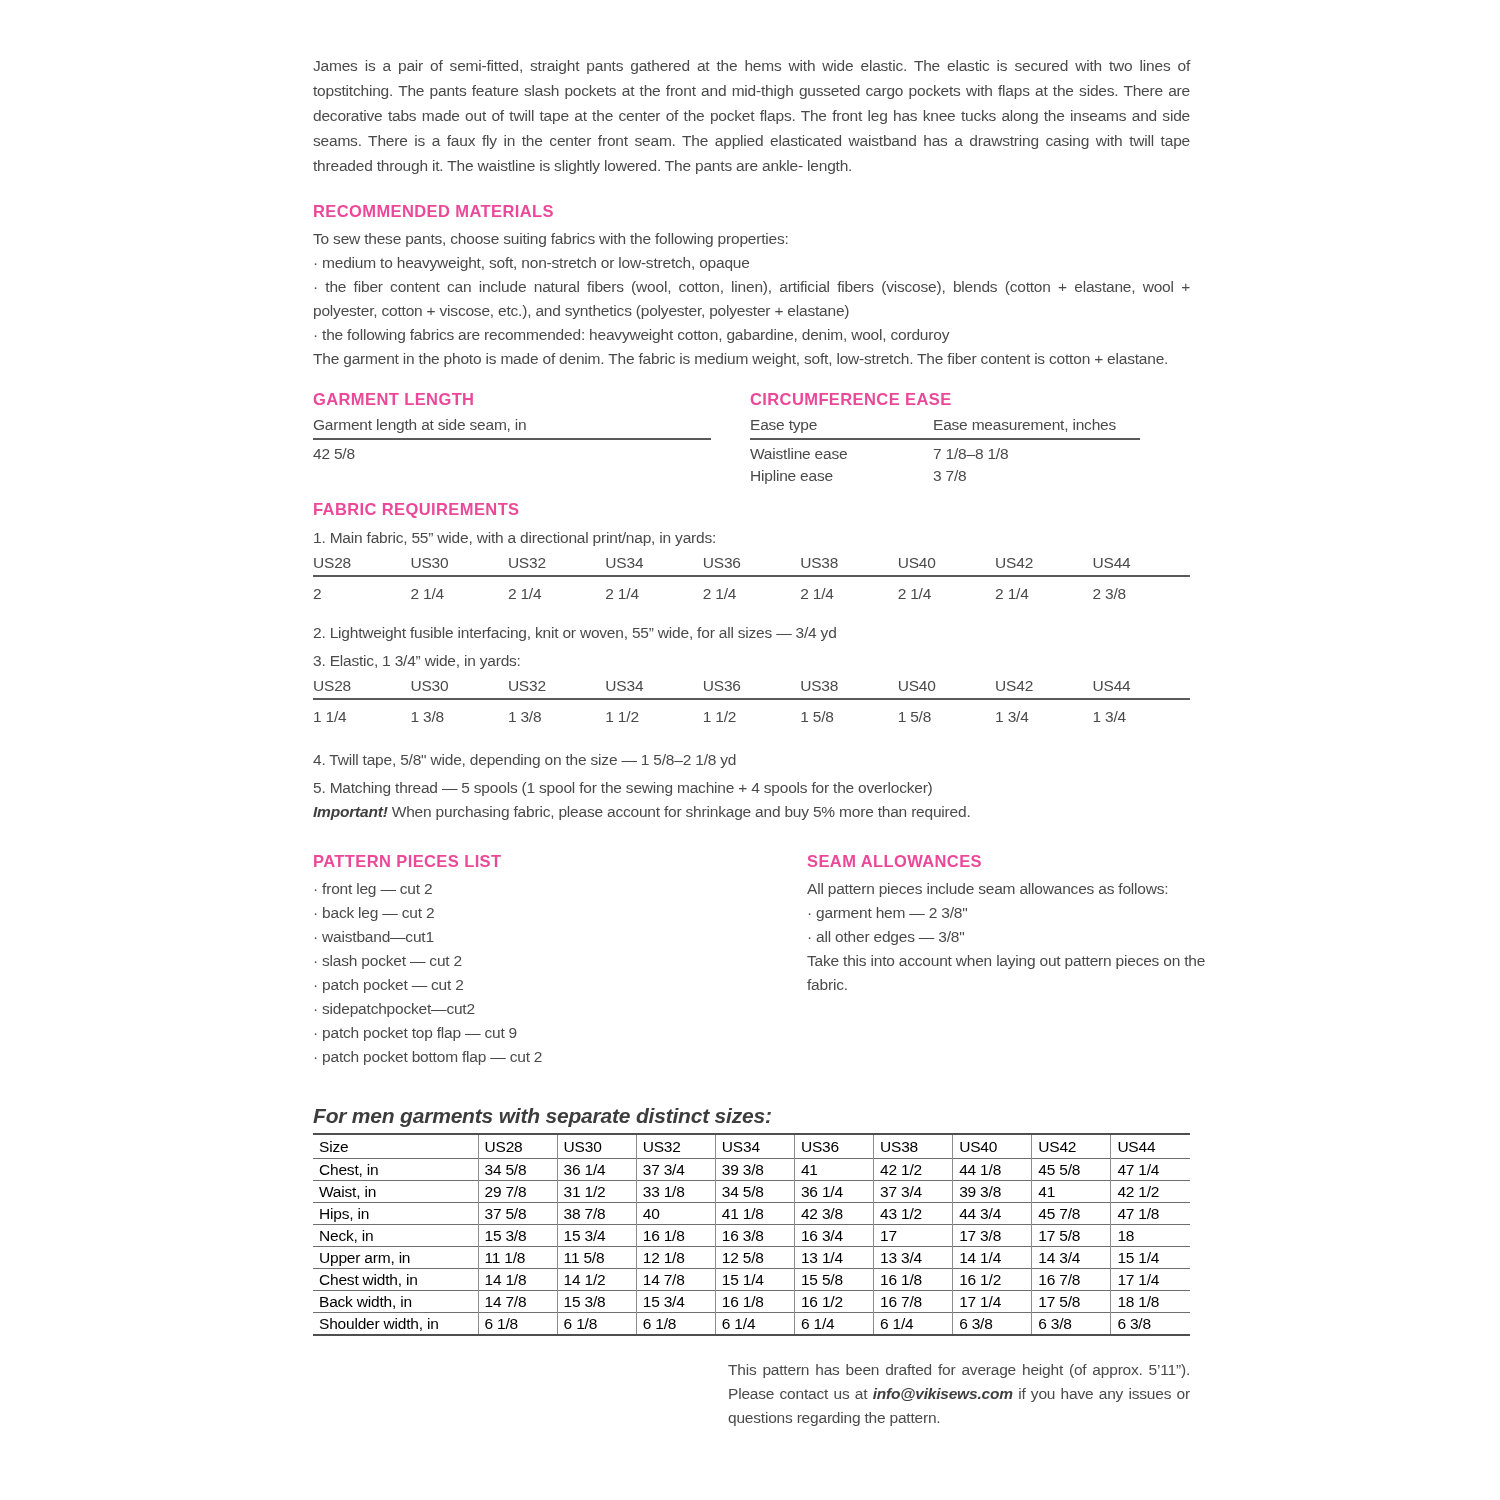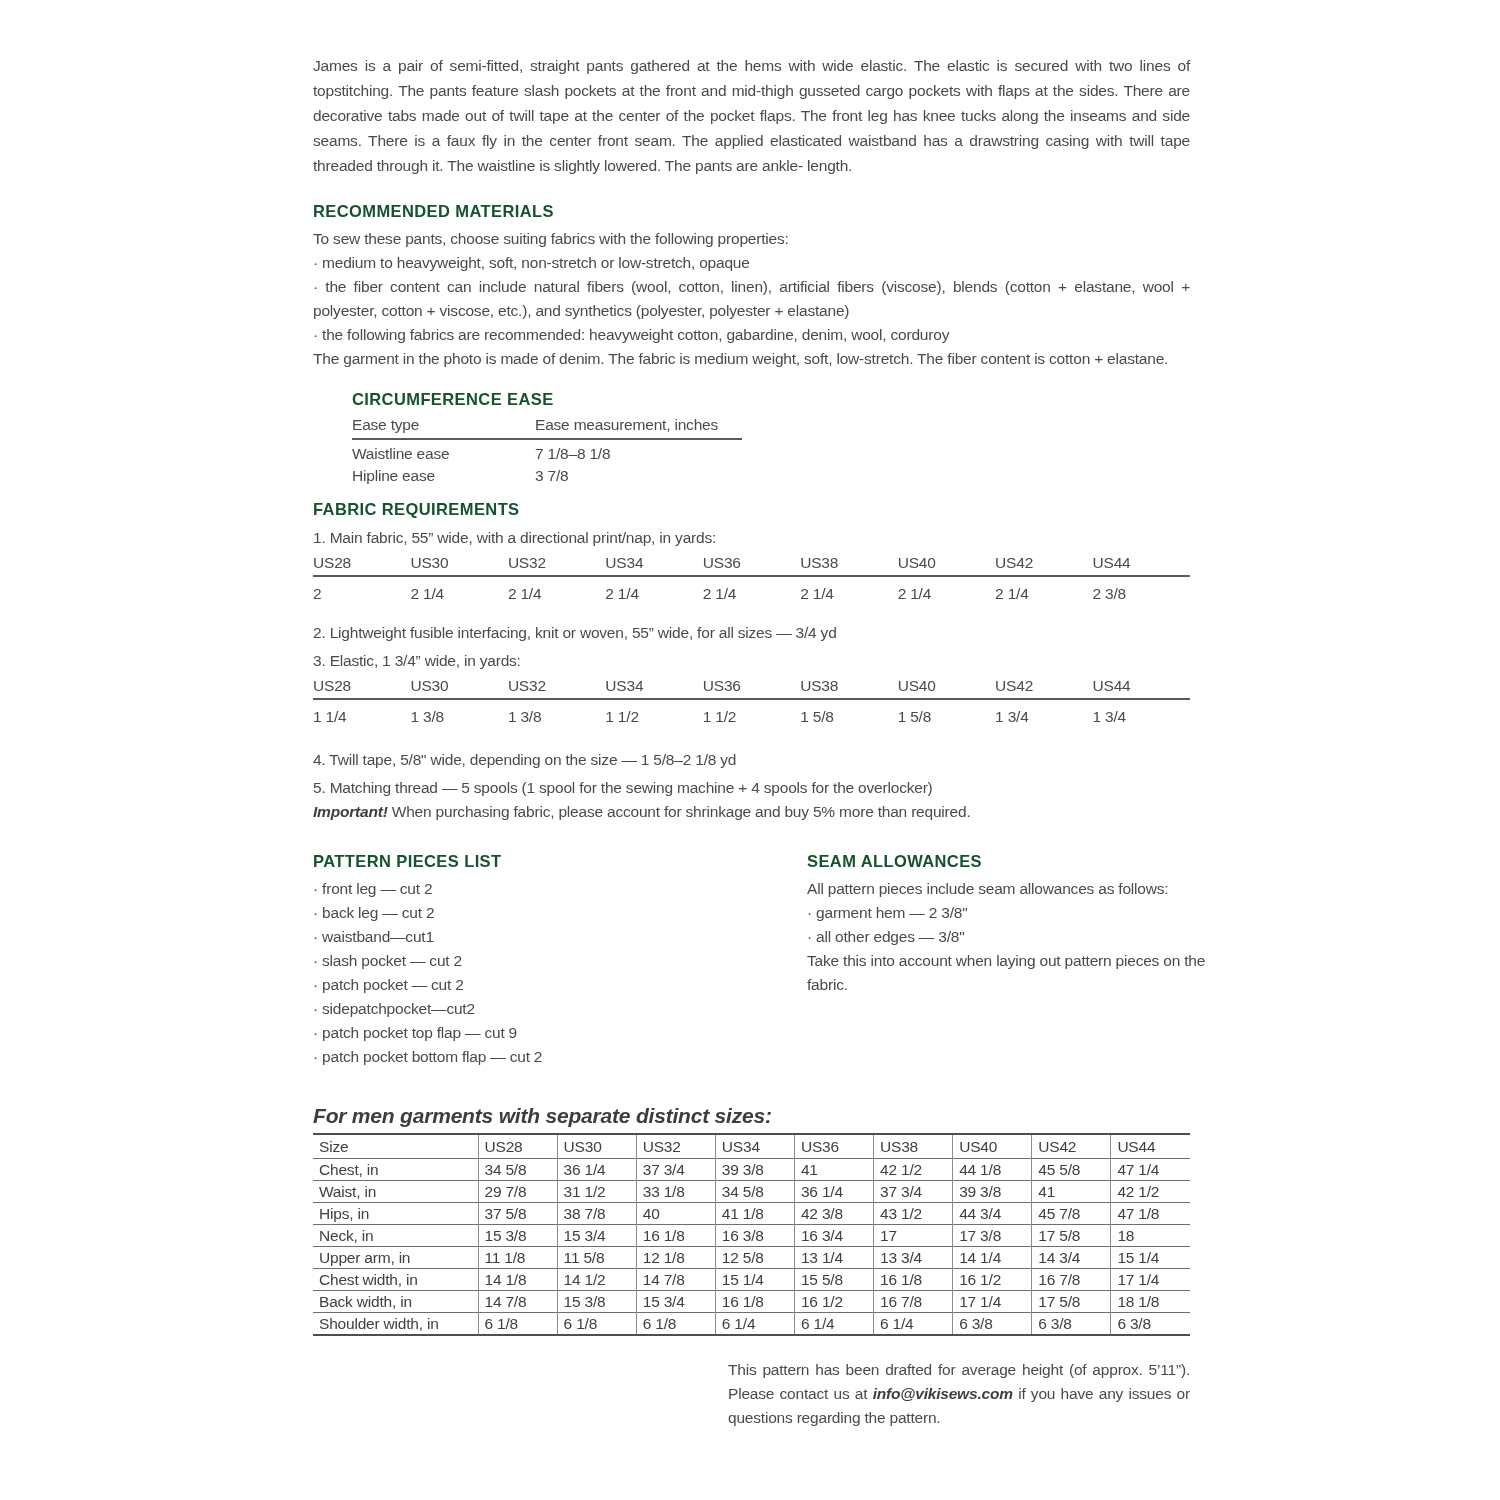--- a/index.html
+++ b/index.html
@@ -18,21 +18,21 @@
     font-size: 15.5px;
     letter-spacing: -0.2px;
     color: #4a4a4a;
   }
   p { margin: 0; }
   h2 {
     margin: 0;
     font-size: 16.5px;
     font-weight: bold;
     letter-spacing: 0.4px;
-    color: #14532d;
+    color: #ec4899;
     line-height: 22px;
   }
   .intro {
     padding-top: 53px;
     line-height: 25px;
     text-align: justify;
   }
   .rm-heading { margin-top: 22px; }
   .rm-body { margin-top: 5px; }
   .rm-body .li { line-height: 24px; text-align: justify; }
@@ -105,21 +105,21 @@
     font-size: 21px;
   }
   table.size-table {
     margin-top: 6px;
     width: 877px;
     border-collapse: collapse;
     table-layout: fixed;
     border-top: 2px solid #4f4f4f;
     border-bottom: 2px solid #4f4f4f;
     font-size: 15.5px;
-    color: #404040;
+    color: #000000;
   }
   table.size-table th, table.size-table td {
     font-weight: normal;
     text-align: left;
     line-height: 17px;
     padding: 2px 6px;
     border-top: 1px solid #6e6e6e;
     border-left: 1px solid #8c8c8c;
     letter-spacing: -0.2px;
     white-space: nowrap;
@@ -150,20 +150,25 @@
     <div class="rm-body">
         <div class="li">To sew these pants, choose suiting fabrics with the following properties:</div>
         <div class="li">· medium to heavyweight, soft, non-stretch or low-stretch, opaque</div>
         <div class="li">· the fiber content can include natural fibers (wool, cotton, linen), artificial fibers (viscose), blends (cotton + elastane, wool + polyester, cotton + viscose, etc.), and synthetics (polyester, polyester + elastane)</div>
         <div class="li">· the following fabrics are recommended: heavyweight cotton, gabardine, denim, wool, corduroy</div>
         <div class="li">The garment in the photo is made of denim. The fabric is medium weight, soft, low-stretch. The fiber content is cotton + elastane.</div>
       </div>
   </section>
 
   <div class="twocol1">
+    <div class="gl-col">
+      <h2>GARMENT LENGTH</h2>
+      <p class="gl-label">Garment length at side seam, in</p>
+      <p class="gl-value">42 5/8</p>
+    </div>
     <div class="ce-col">
       <h2>CIRCUMFERENCE EASE</h2>
       <div class="ease-table">
         <div class="ease-head">
           <span>Ease type</span>
           <span>Ease measurement, inches</span>
         </div>
         <div class="ease-rows">
             <div class="ease-row">
               <span>Waistline ease</span>

